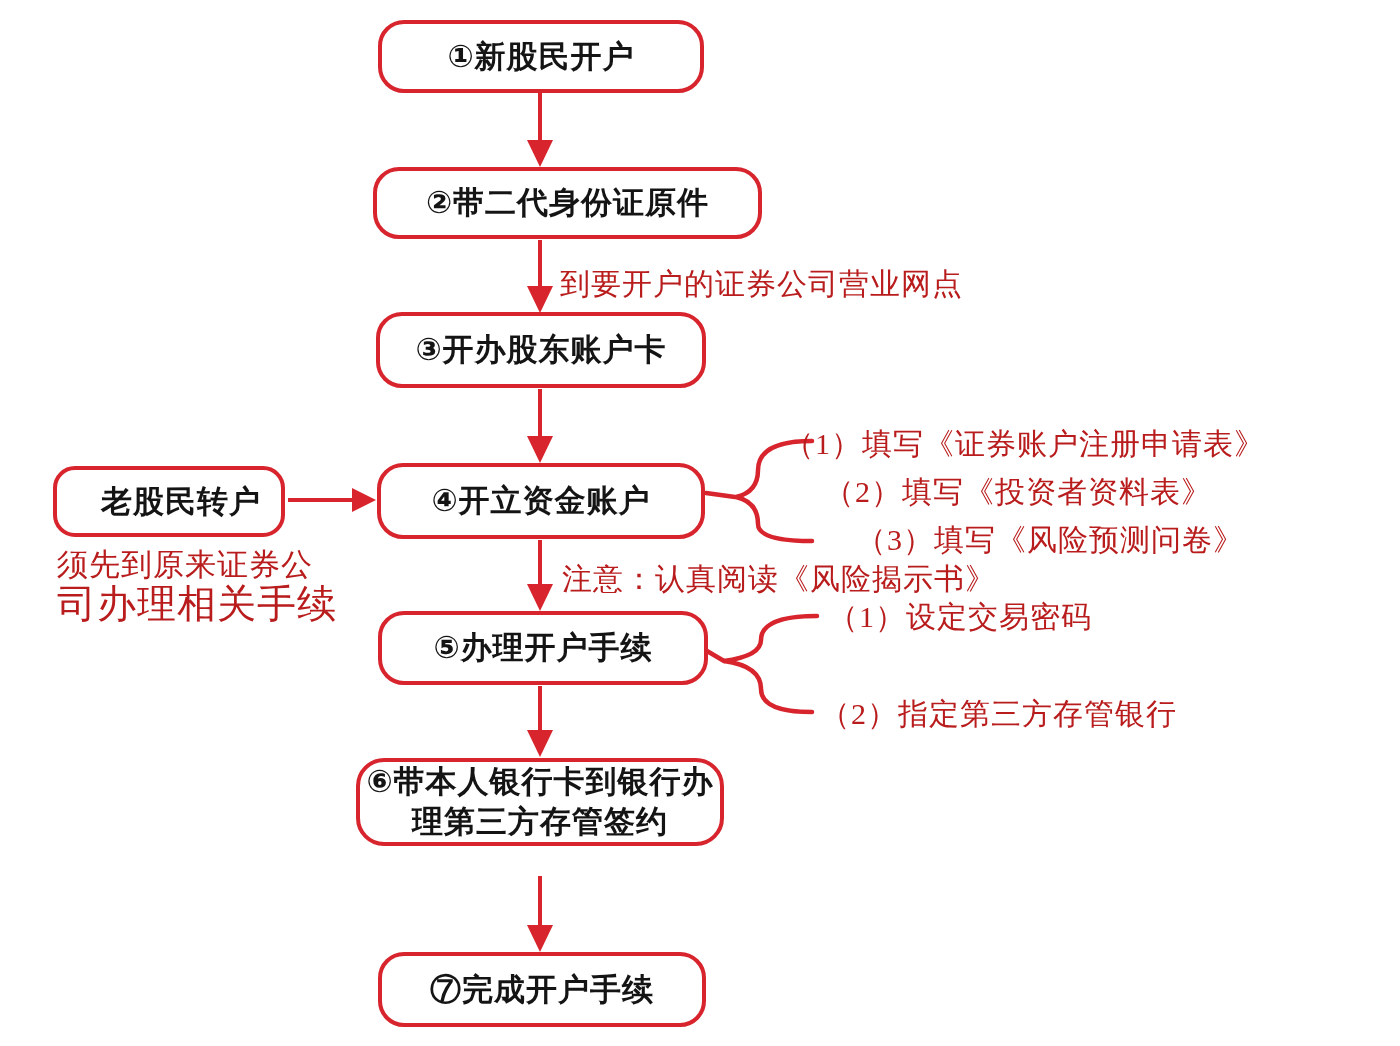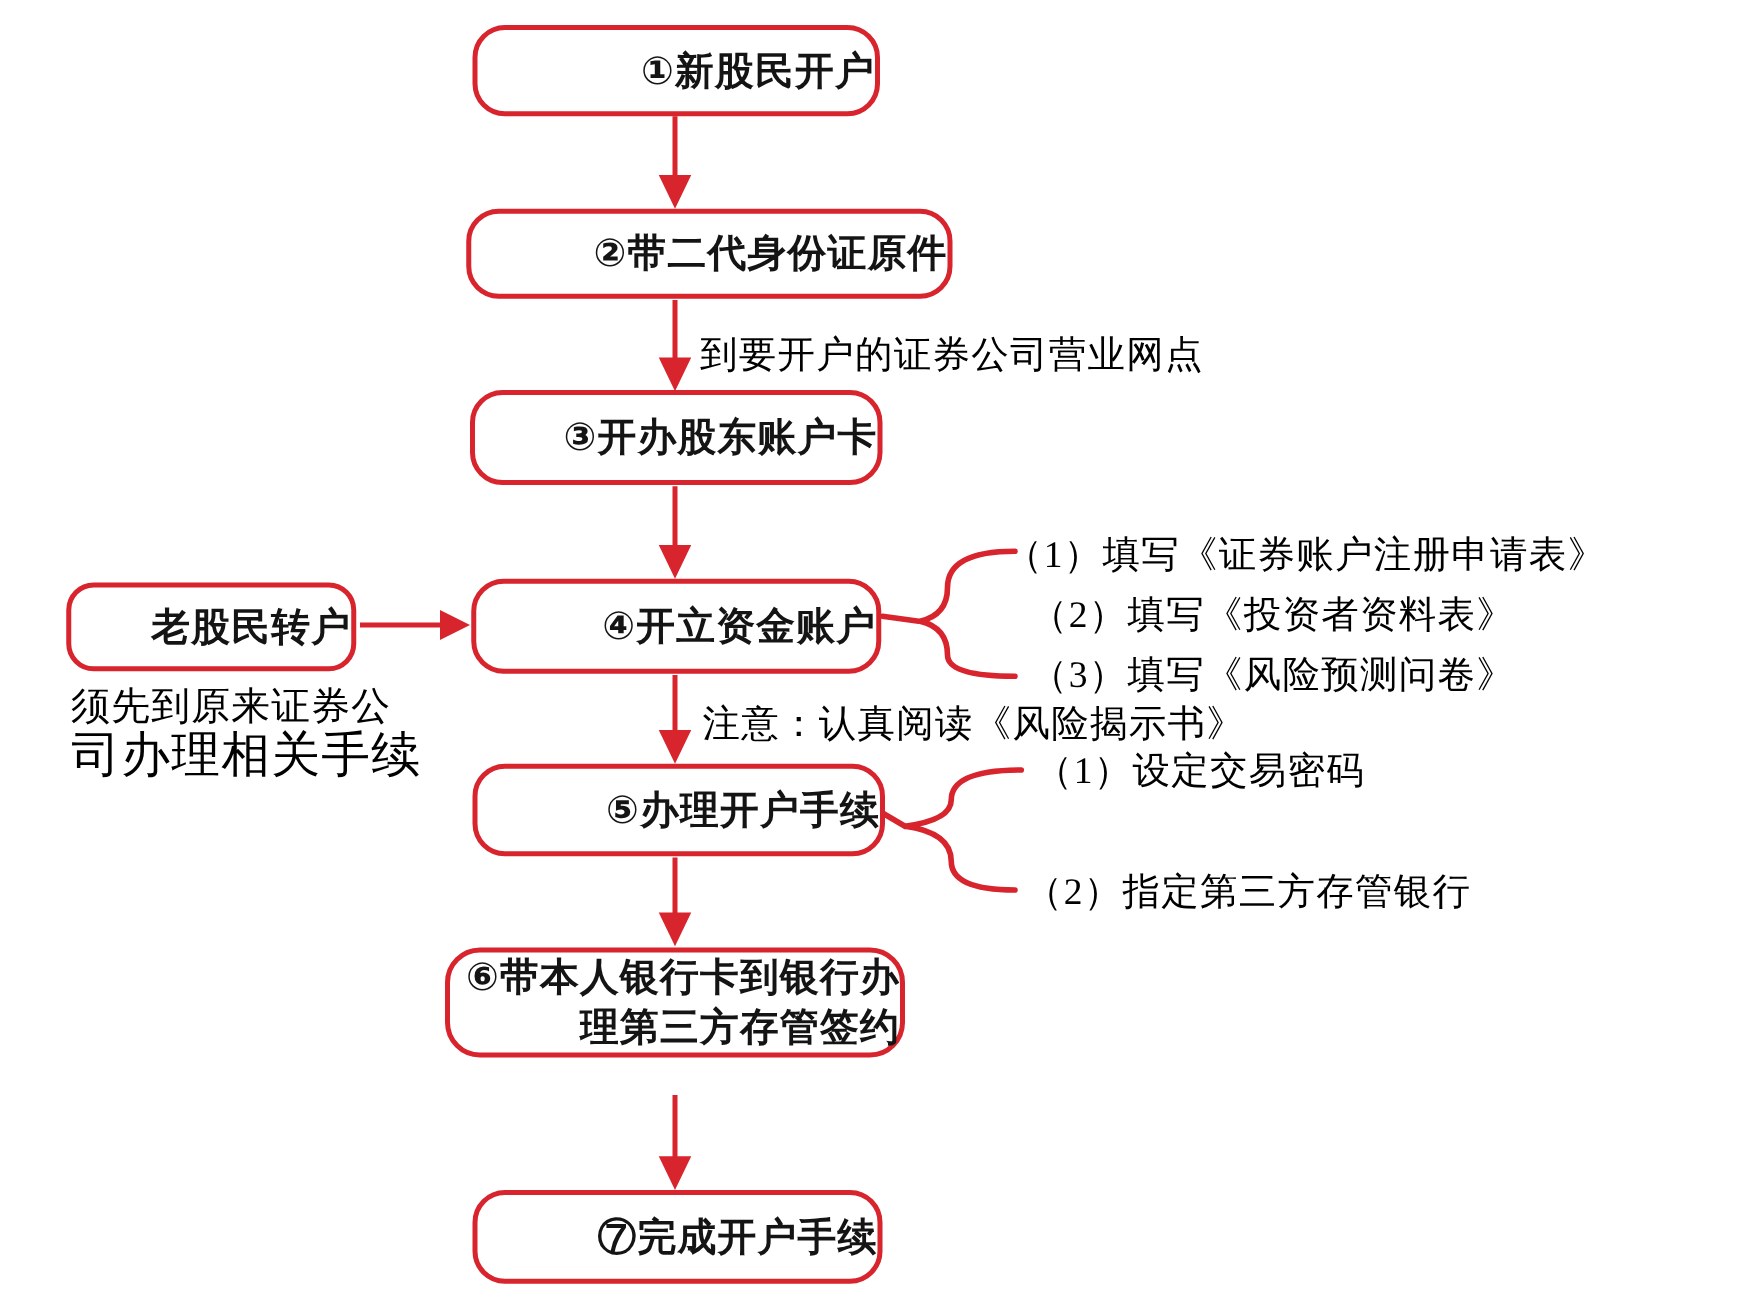--- a/index.html
+++ b/index.html
@@ -3,28 +3,28 @@
 <meta charset="utf-8">
 <style>
   html,body{margin:0;padding:0;background:#ffffff;}
   .canvas{
     position:relative;width:1400px;height:1046px;background:#ffffff;
     overflow:hidden;font-family:"Liberation Sans","DejaVu Sans",sans-serif;
   }
   .box{
     position:absolute;box-sizing:border-box;background:#ffffff;
     border:4px solid #d7242d;border-radius:26px;
-    display:flex;flex-direction:column;align-items:flex-end;justify-content:center;
+    display:flex;flex-direction:column;align-items:center;justify-content:center;
     font-weight:700;font-size:31px;color:#141414;letter-spacing:1px;
     text-align:center;z-index:2;
   }
   .box .line{line-height:40px;white-space:nowrap;}
   .serif{
     position:absolute;font-family:"Liberation Serif","DejaVu Serif",serif;
-    font-size:30px;color:#000000;transform:translateY(-50%);
+    font-size:30px;color:#b91c1c;transform:translateY(-50%);
     white-space:nowrap;letter-spacing:1px;z-index:3;
   }
   .stem-v{position:absolute;width:4px;background:#d7242d;z-index:1;}
   .head-down{
     position:absolute;width:0;height:0;z-index:1;
     border-left:13px solid transparent;border-right:13px solid transparent;
     border-top:27px solid #d7242d;
   }
   .stem-h{position:absolute;height:4px;background:#d7242d;z-index:1;}
   .head-right{
@@ -98,22 +98,22 @@
 
   <svg class="brace-svg" width="1400" height="1046" viewBox="0 0 1400 1046">
     <path d="M 706 493 L 735 497" stroke="#d7242d" stroke-width="4.5" fill="none" stroke-linecap="round"></path>
     <path d="M 812 441 Q 758 441 758 470 Q 758 492 736 497 Q 758 502 758 524 Q 758 541 812 541" stroke="#d7242d" stroke-width="4.5" fill="none" stroke-linecap="round"></path>
     <path d="M 707 651 L 724 661" stroke="#d7242d" stroke-width="4.5" fill="none" stroke-linecap="round"></path>
     <path d="M 817 616 Q 761 616 761 640 Q 761 656 724 661 Q 761 666 761 689 Q 761 712 812 712" stroke="#d7242d" stroke-width="4.5" fill="none" stroke-linecap="round"></path>
   </svg>
 
   <div class="serif" style="left:560px;top:284px;">到要开户的证券公司营业网点</div>
 
-  <div class="serif" style="left:804px;top:444px;text-align:center;">（1）填写《证券账户注册申请表》</div>
+  <div class="serif" style="left:784px;top:444px;text-align:center;">（1）填写《证券账户注册申请表》</div>
   <div class="serif" style="left:824px;top:492px;text-align:center;">（2）填写《投资者资料表》</div>
-  <div class="serif" style="left:824px;top:540px;">（3）填写《风险预测问卷》</div>
+  <div class="serif" style="left:856px;top:540px;">（3）填写《风险预测问卷》</div>
 
   <div class="serif" style="left:562px;top:579px;">注意：认真阅读《风险揭示书》</div>
 
   <div class="serif" style="left:828px;top:617px;">（1）设定交易密码</div>
   <div class="serif" style="left:820px;top:714px;">（2）指定第三方存管银行</div>
 
 </div>
 
 </body></html>

